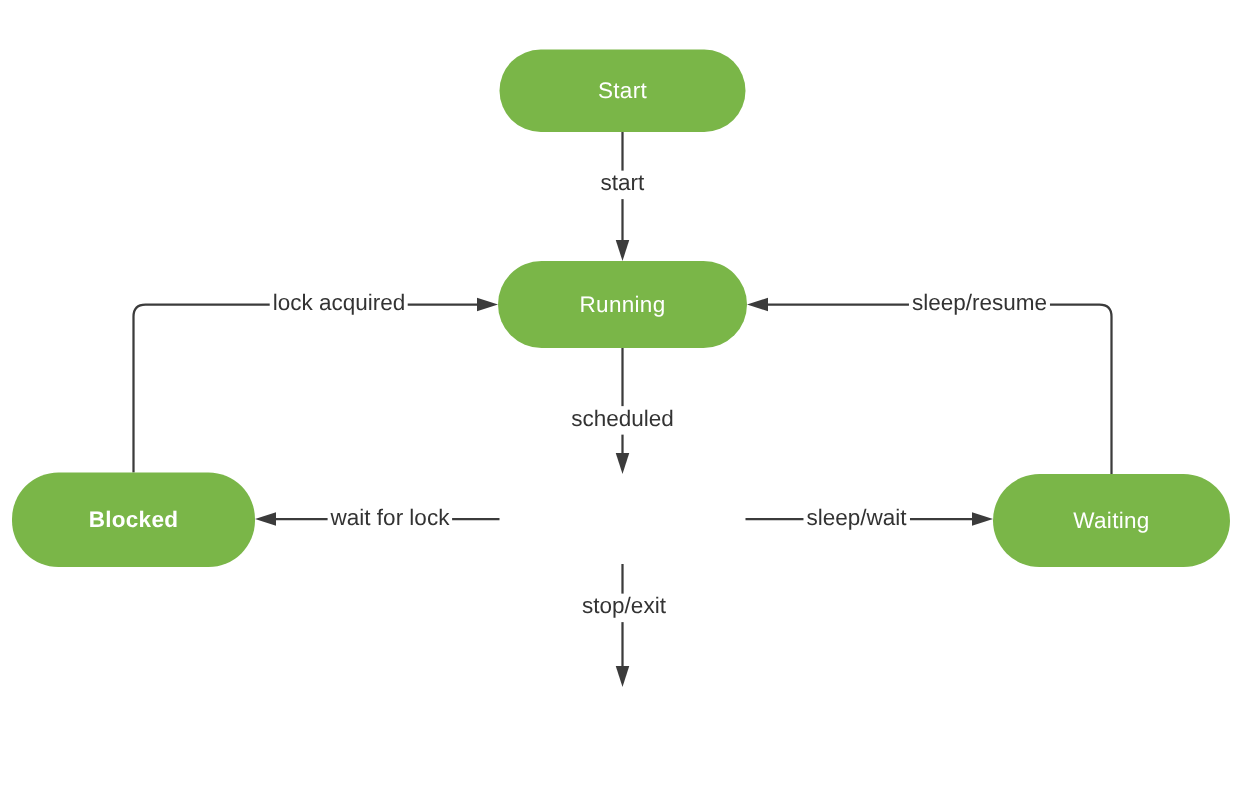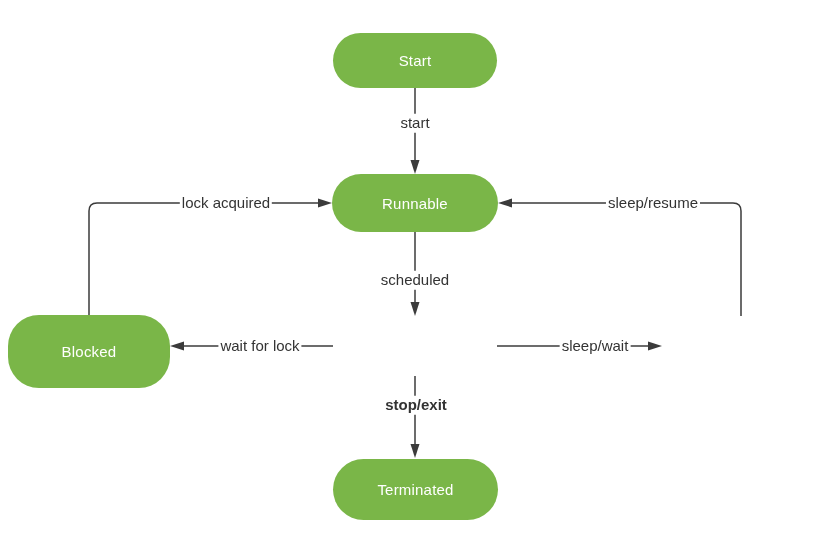--- a/index.html
+++ b/index.html
@@ -81,40 +81,40 @@
 
     <path class="edge" d="M 741 316 L 741 211 Q 741 203 733 203 L 512 203"></path>
     <polygon class="arrowhead" points="498,203 512,198.5 512,207.5"></polygon>
   </svg>
 
   <div class="node" style="left:333px; top:33px; width:164px; height:55px;">
     <span>Start</span>
   </div>
 
   <div class="node" style="left:332px; top:174px; width:166px; height:58px;">
-    <span>Runnable</span>
+    <span>Running</span>
   </div>
 
 
-  <div class="node" style="left:8px; top:315px; width:162px; height:73px;">
+  <div class="node" style="left:8px; top:315px; width:162px; height:63px;font-weight:bold;">
     <span>Blocked</span>
   </div>
 
+  <div class="node" style="left:662px; top:316px; width:158px; height:62px;">
+    <span>Waiting</span>
+  </div>
 
-  <div class="node" style="left:333px; top:459px; width:165px; height:61px;">
-    <span>Terminated</span>
-  </div>
 
   <div class="edge-label" style="left:415px; top:123px;">start</div>
 
   <div class="edge-label" style="left:415px; top:280px;">scheduled</div>
 
-  <div class="edge-label" style="left:416px; top:405px;font-weight:bold;">stop/exit</div>
+  <div class="edge-label" style="left:416px; top:405px;">stop/exit</div>
 
   <div class="edge-label" style="left:226px; top:203px;">lock acquired</div>
 
   <div class="edge-label" style="left:260px; top:346px;">wait for lock</div>
 
-  <div class="edge-label" style="left:571px; top:346px;margin-left:24px;">sleep/wait</div>
+  <div class="edge-label" style="left:571px; top:346px;">sleep/wait</div>
 
   <div class="edge-label" style="left:653px; top:203px;">sleep/resume</div>
 
 </div>
 
 </body></html>

